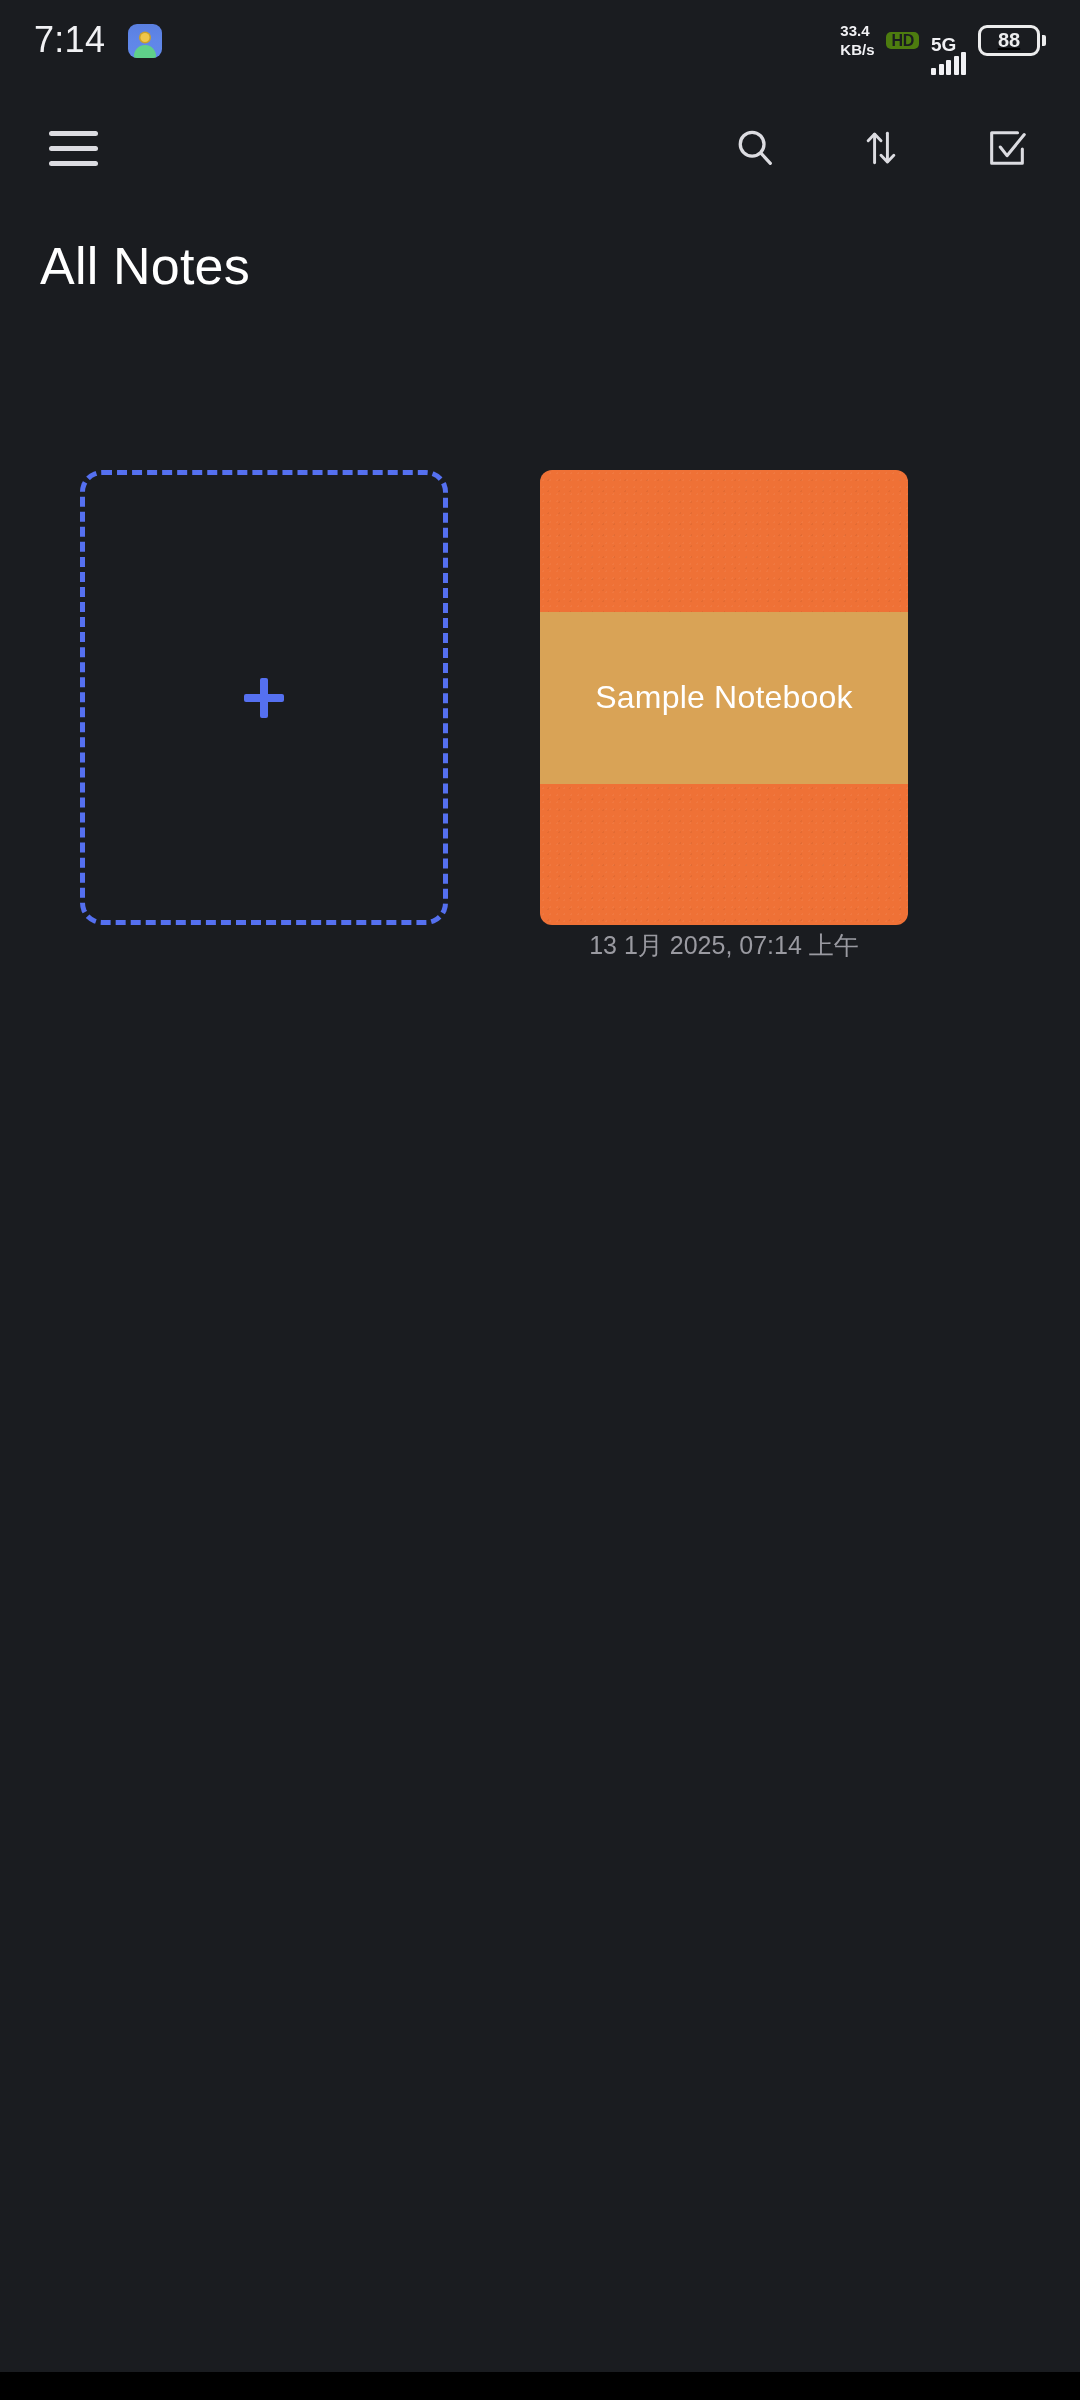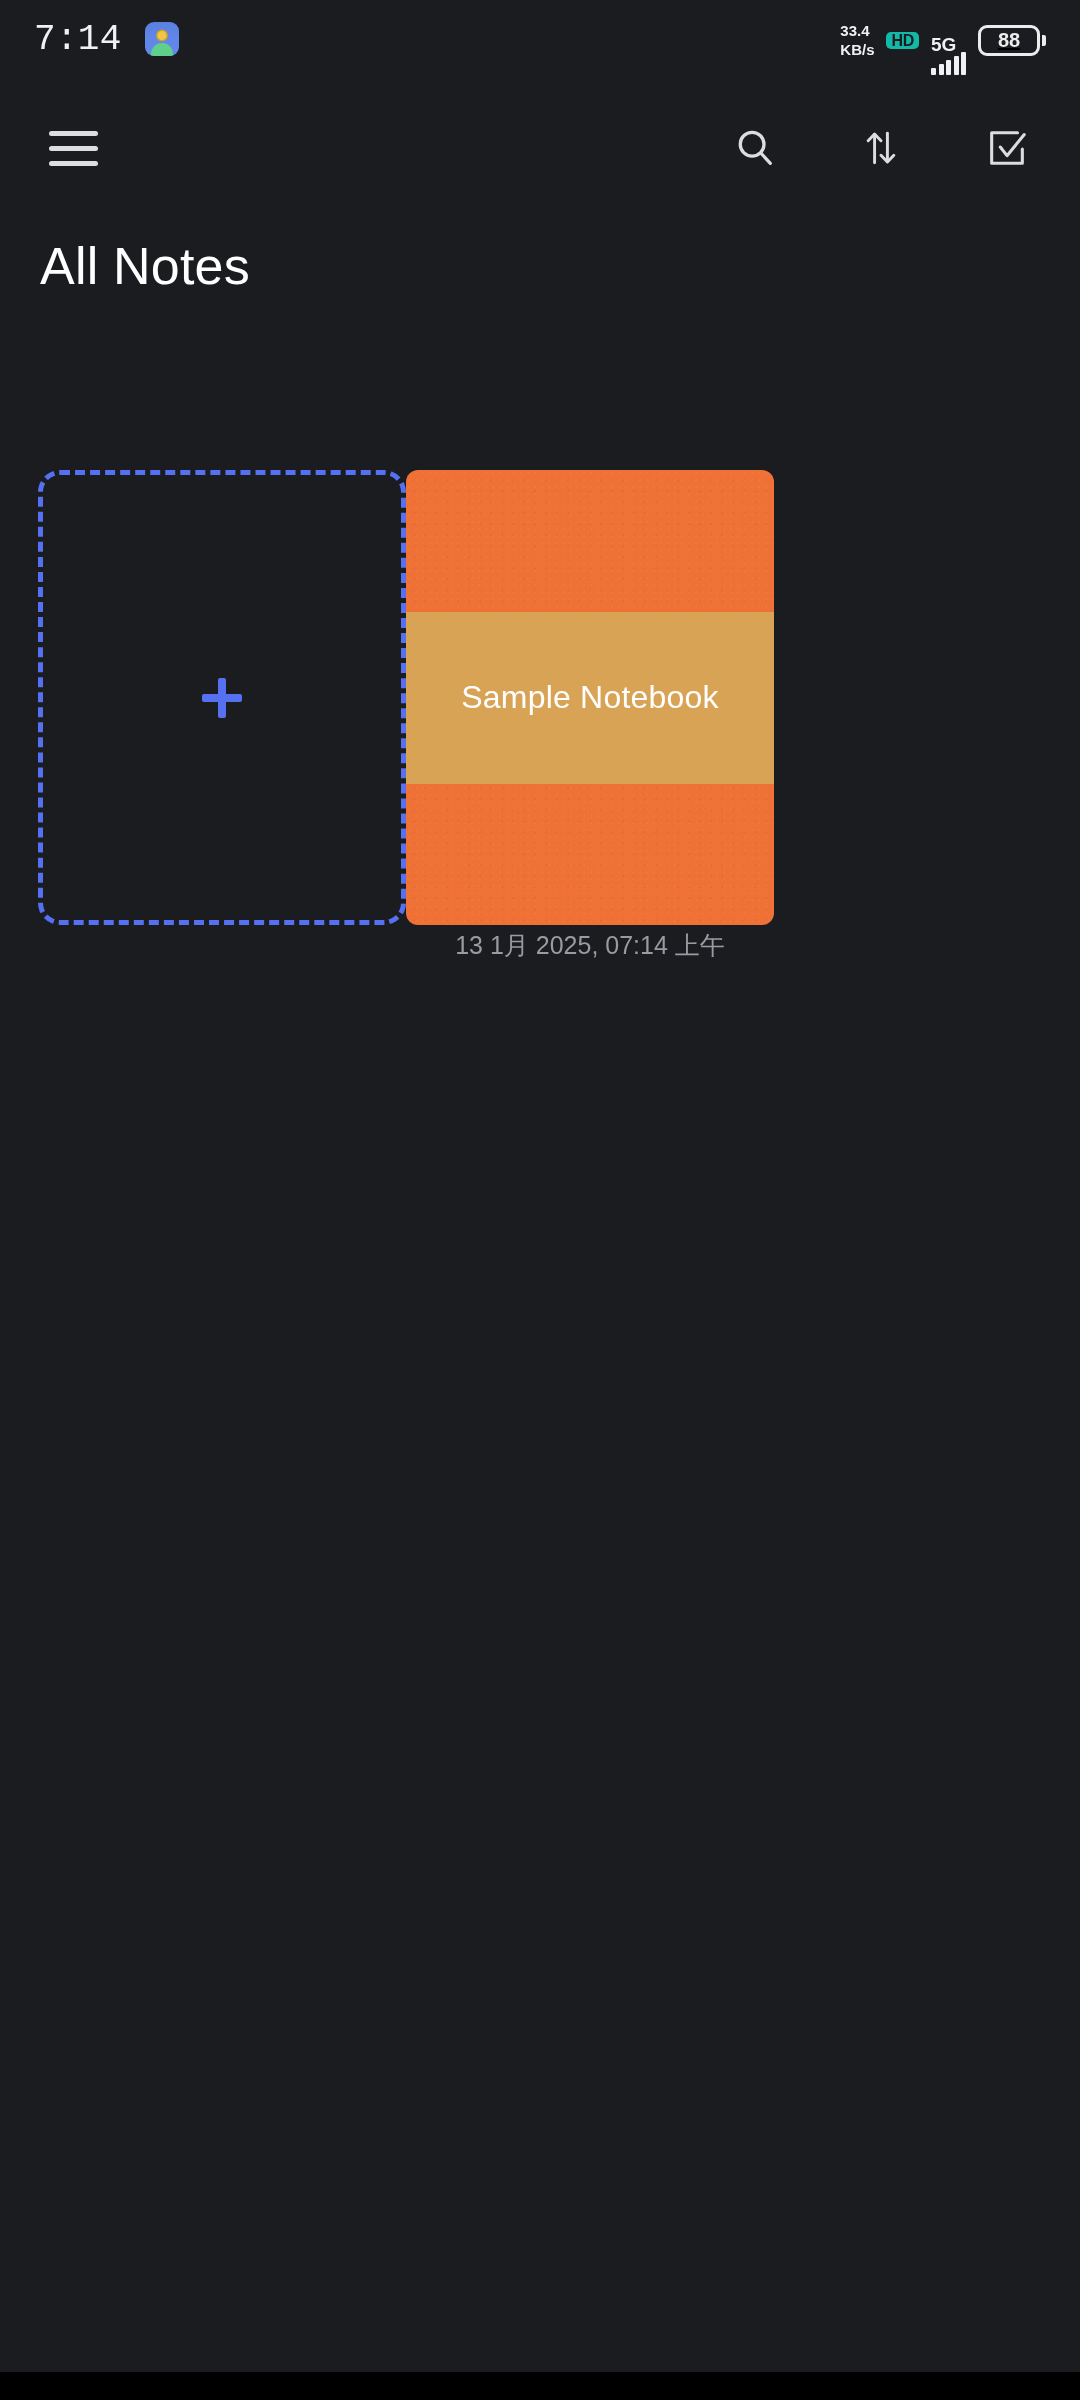--- a/index.html
+++ b/index.html
@@ -17,21 +17,21 @@
     background:#1a1c20;
   }
 
   
   .status-bar {
     position:absolute; top:0; left:0;
     width:1080px; height:80px;
     display:flex; align-items:center;
     padding:0 34px;
   }
-  .status-left { display:flex; align-items:flex-start; gap:23px;font-family:Liberation Mono, monospace; }
+  .status-left { display:flex; align-items:flex-end; gap:23px; }
   .status-clock {
     color:#f1f1f4; font-size:36px; font-weight:400;
     letter-spacing:0.3px; line-height:1;
   }
   .app-badge {
     width:34px; height:34px; border-radius:9px;
     background:linear-gradient(180deg,#5a7fe0 0%,#5f86e8 45%,#6289ea 100%);
     position:relative; overflow:hidden;
   }
   .app-badge .flower {
@@ -48,21 +48,21 @@
 
   .status-right {
     margin-left:auto;
     display:flex; align-items:center; gap:12px;
   }
   .net-speed {
     color:#f1f1f4; font-size:15px; font-weight:700;
     line-height:19px; text-align:left;
   }
   .hd-badge {
-    background:#14b8a6; color:#1a1c20;
+    background:#4d7c0f; color:#1a1c20;
     font-size:16px; font-weight:700;
     border-radius:5px; padding:0 5px;
     line-height:17px; letter-spacing:-0.3px;
   }
   .signal-wrap { display:flex; align-items:flex-end; gap:6px; }
   .gen-label {
     color:#f1f1f4; font-size:19px; font-weight:700;
     line-height:18px; margin-bottom:-2px;
   }
   .signal-stack { display:flex; flex-direction:column; align-items:flex-start;margin-top:30px; }
@@ -115,21 +115,22 @@
     position:absolute; top:236px; left:40px;
     color:#ffffff;
     font-size:52px; font-weight:400; letter-spacing:0.2px;
   }
 
   
   .grid {
     position:absolute; top:470px; left:0;
     width:914px;
     display:flex;
-    padding:0 38px;
+    padding:0 80px;
+    gap:92px;
   }
   .cell { width:368px; }
 
   
   .add-card {
     width:368px; height:455px;
     border:5px dashed #5570f0;
     border-radius:22px;
     display:flex; align-items:center; justify-content:center;
   }

